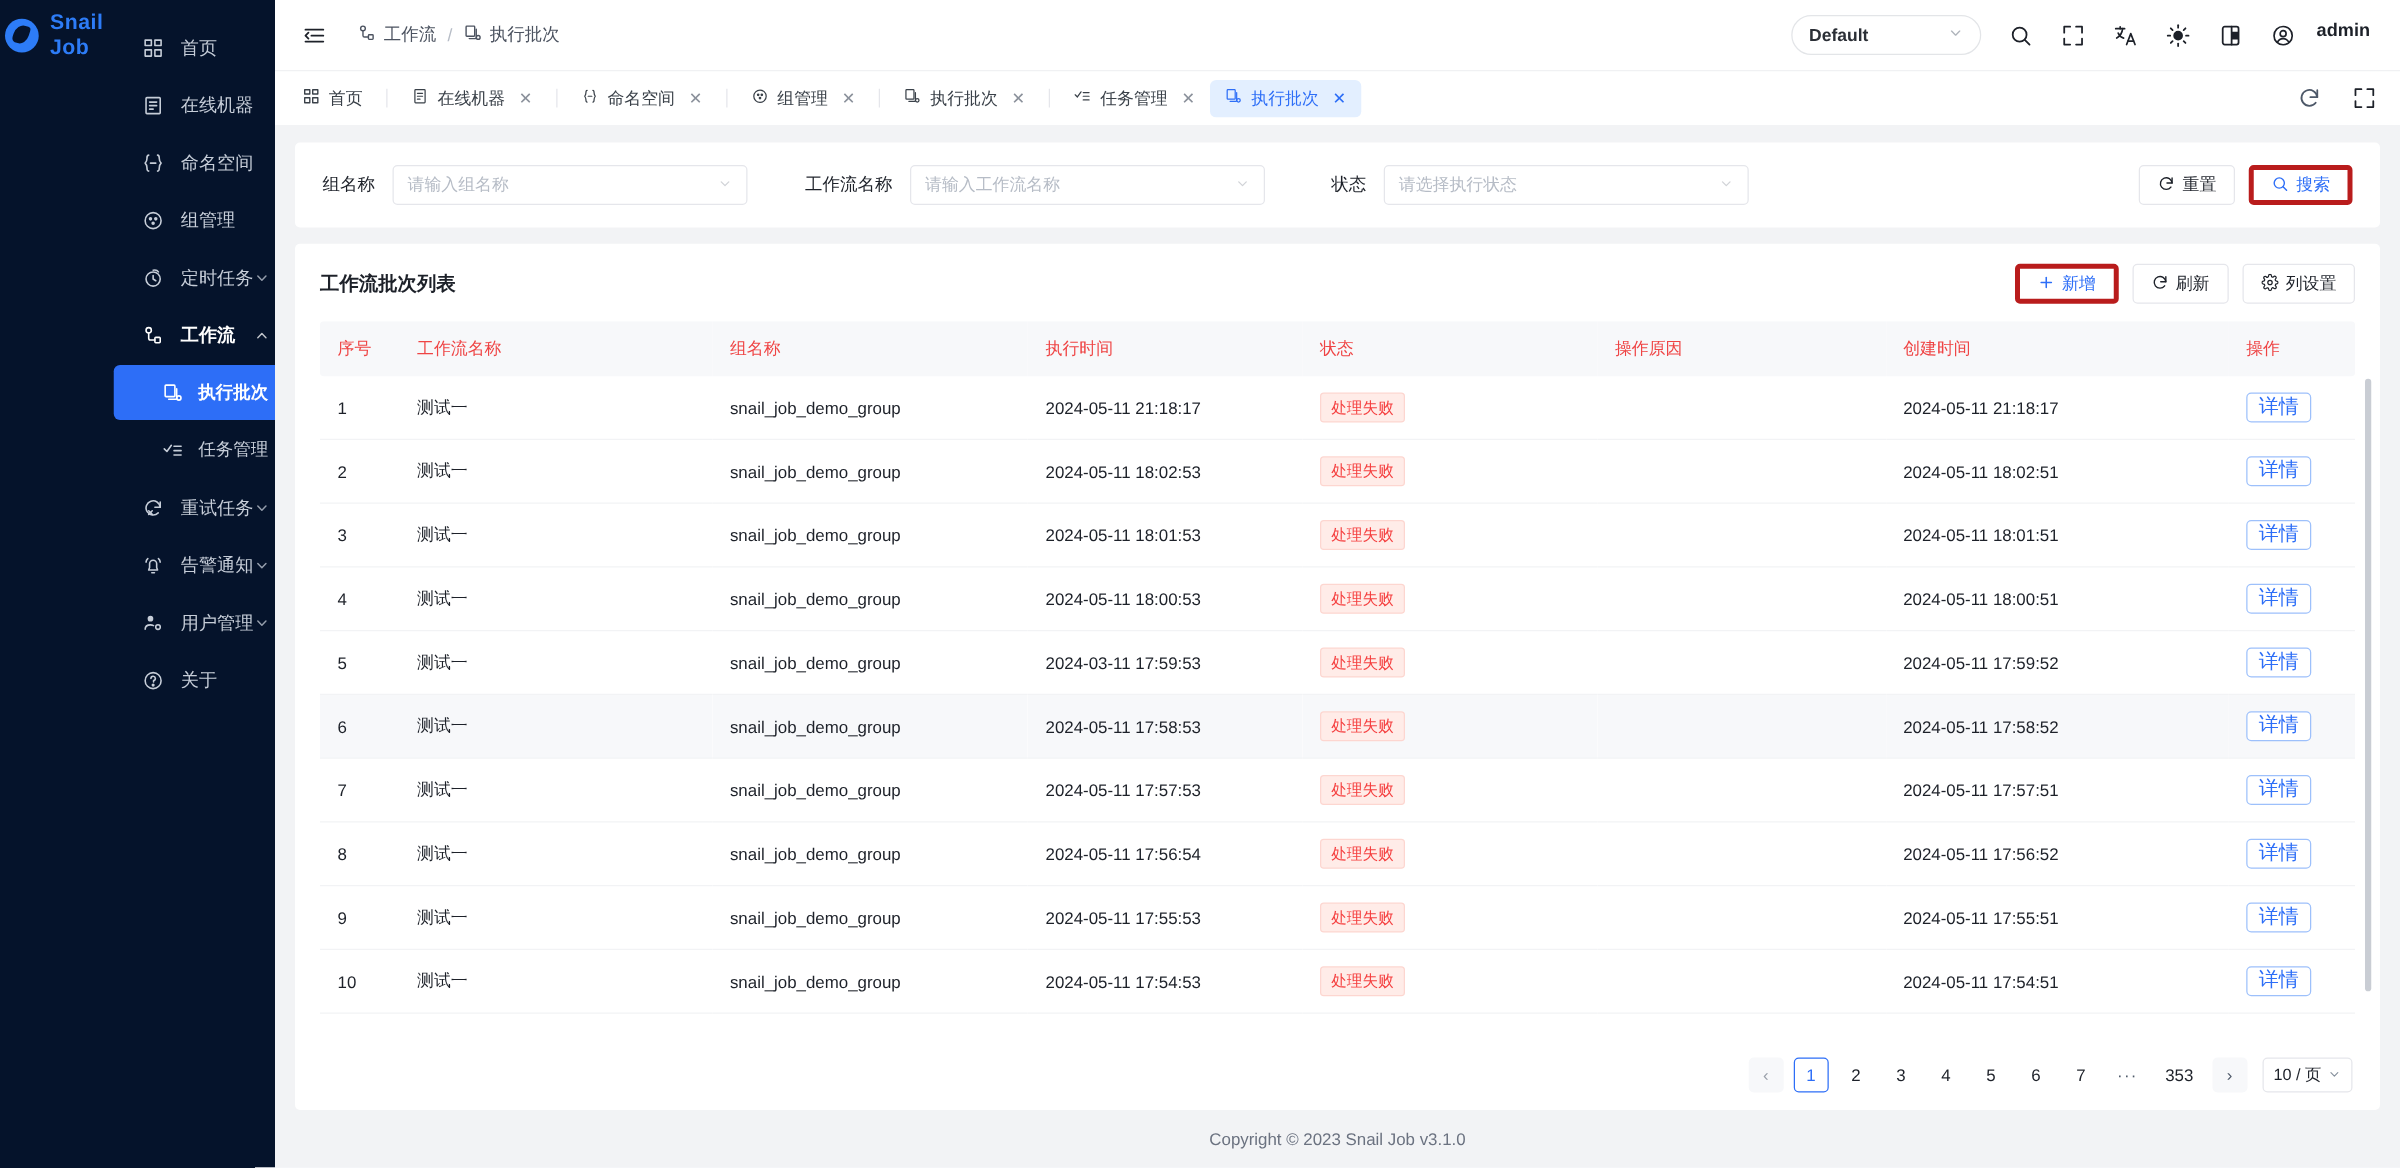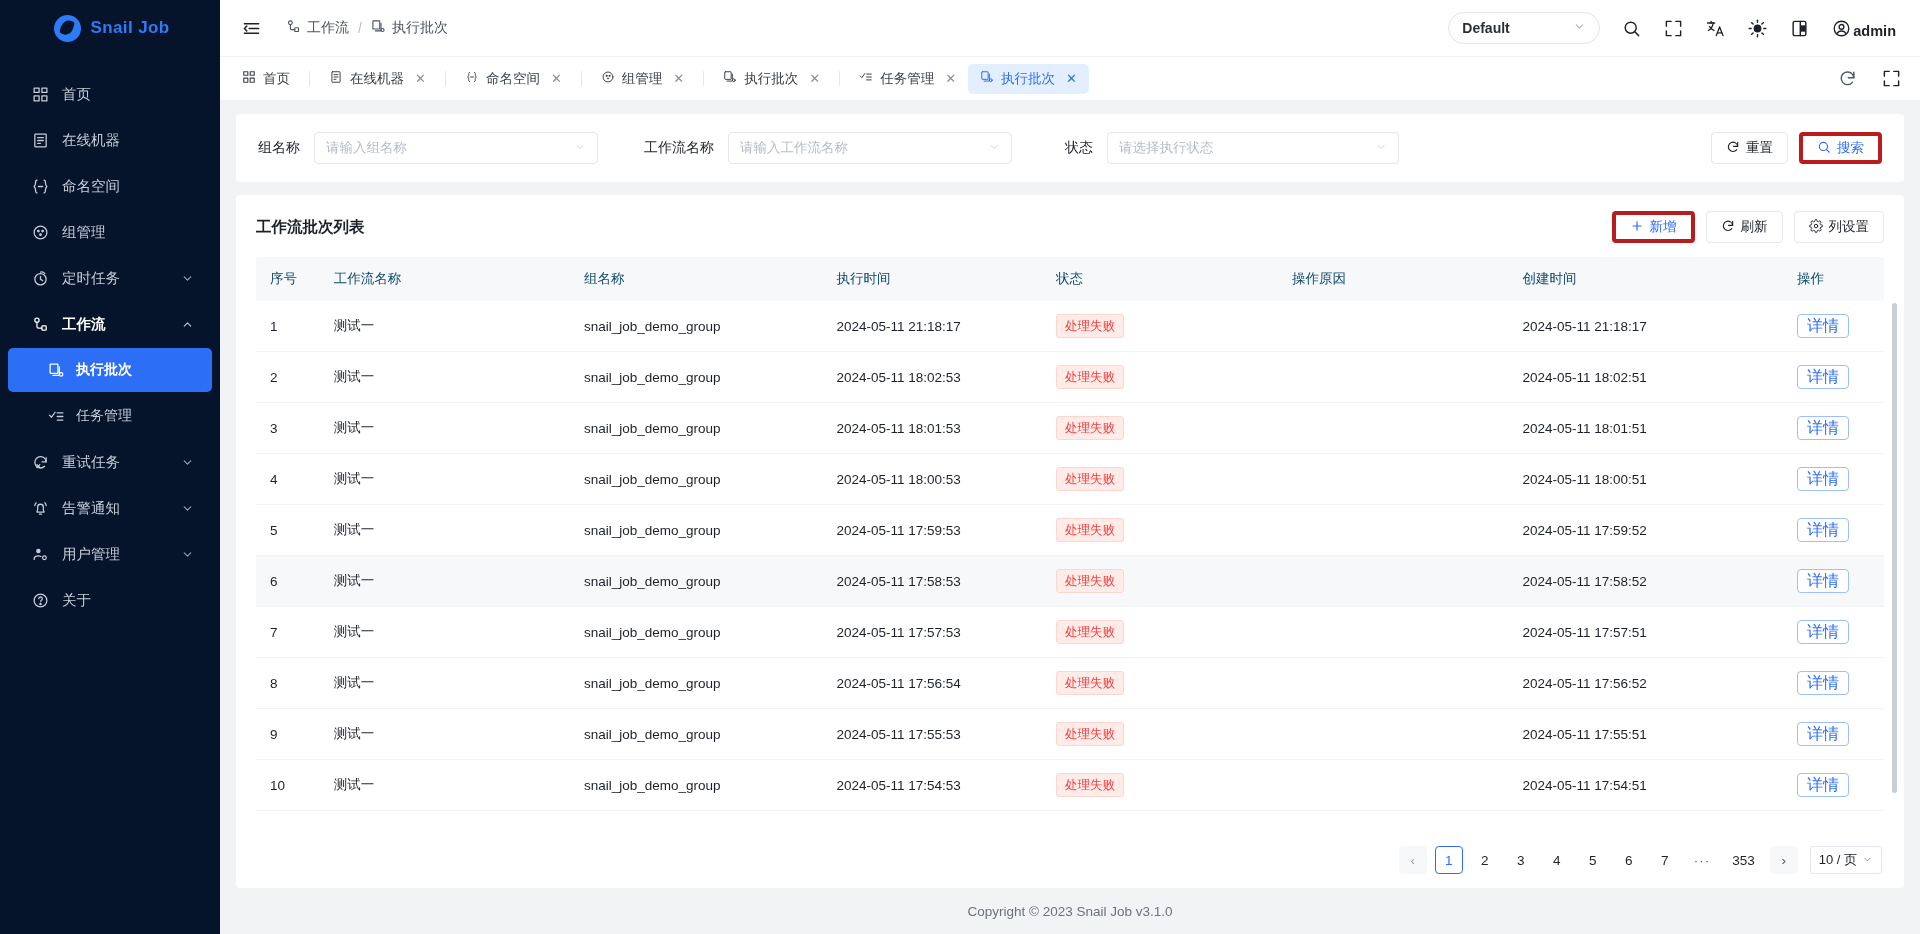--- a/index.html
+++ b/index.html
@@ -9,21 +9,21 @@
     background: #f2f3f5;
     overflow: hidden;
     -webkit-font-smoothing: antialiased;
   }
   .app { display: flex; width: 1920px; height: 934px; }
 
   
   .sidebar {
     width: 220px; flex: 0 0 220px; height: 934px;
     background: #05132b;
-    display: flex; flex-direction: column;
+    display: flex; flex-direction: row;
     overflow: hidden;
   }
   .logo-row {
     height: 56px; display: flex; align-items: center;
     justify-content: center; gap: 9px;
     padding-left: 4px;
   }
   .logo-mark {
     width: 27px; height: 27px; border-radius: 50%;
     background: #2d7cf7; position: relative; flex: 0 0 27px;
@@ -73,21 +73,21 @@
   .breadcrumb .sep { color: #b6bcc6; padding: 0 2px; }
   .topbar-right { margin-left: auto; display: flex; align-items: center; gap: 20px; font-weight: bold; }
   .ns-select {
     width: 152px; height: 32px; border: 1px solid #e3e5e8; border-radius: 16px;
     display: flex; align-items: center; padding: 0 13px; font-size: 14px; color: #2b2f36;
     background:#fff; cursor: pointer;
   }
   .ns-select .chev { margin-left: auto; opacity: .45; }
   .tb-icon { width: 22px; height: 22px; display:flex; align-items:center; justify-content:center; cursor:pointer; color:#1d2129; }
   .tb-icon svg { width: 19px; height: 19px; }
-  .user { display: flex; align-items: flex-end; gap: 1px; cursor: pointer; }
+  .user { display: flex; align-items: flex-start; gap: 16px; cursor: pointer; }
   .user .uname { font-size: 14.5px; color: #1d2129; }
 
   
   .tabstrip {
     height: 44px; background: #fff; border-top: 1px solid #f0f1f3;
     display: flex; align-items: center; padding: 0 18px 0 10px; flex: 0 0 44px;
     position: relative;
   }
   .tabs { display: flex; align-items: center; flex: 1 1 auto; min-width:0; overflow:hidden;}
   .tab {
@@ -138,21 +138,21 @@
   .table-card { flex: 1 1 auto; display: flex; flex-direction: column; min-height: 0; padding: 0; }
   .table-head-row {
     display: flex; align-items: center; padding: 16px 20px 14px 20px; flex: 0 0 auto;
   }
   .table-title { font-size: 15.5px; font-weight: bold; color: #1d2129; }
   .table-actions { margin-left: auto; display: flex; gap: 11px; }
 
   .tbl-wrap { flex: 1 1 auto; overflow: hidden; position: relative; padding: 0 20px; min-height:0;}
   table { width: 100%; border-collapse: collapse; table-layout: fixed; }
   thead th {
-    background: #f7f8fa; font-size: 13.5px; font-weight: normal; color: #0c4a6e;
+    background: #f7f8fa; font-size: 13.5px; font-weight: normal; color: #ef4444;
     text-align: left; padding: 13px 14px; white-space: nowrap;
   }
   thead th:first-child { border-radius: 3px 0 0 3px; }
   thead th:last-child  { border-radius: 0 3px 3px 0; }
   tbody td {
     font-size: 13.5px; color: #1d2129; padding: 13px 14px;
     border-bottom: 1px solid #f2f3f5; white-space: nowrap; overflow: hidden; text-overflow: ellipsis;
   }
   tbody tr.hover td { background: #f7f8fa; }
   .c-idx  { width: 58px; }
@@ -697,21 +697,21 @@
                   <td class="c-exec">2024-05-11 18:00:53</td>
                   <td class="c-sta"><span class="badge">处理失败</span></td>
                   <td class="c-rea"></td>
                   <td class="c-crt">2024-05-11 18:00:51</td>
                   <td class="c-act"><span class="detail-btn">详情</span></td>
                 </tr>
                 <tr>
                   <td class="c-idx">5</td>
                   <td class="c-wf">测试一</td>
                   <td class="c-grp">snail_job_demo_group</td>
-                  <td class="c-exec">2024-05-11 17:59:53</td>
+                  <td class="c-exec">2024-03-11 17:59:53</td>
                   <td class="c-sta"><span class="badge">处理失败</span></td>
                   <td class="c-rea"></td>
                   <td class="c-crt">2024-05-11 17:59:52</td>
                   <td class="c-act"><span class="detail-btn">详情</span></td>
                 </tr>
                 <tr class="hover">
                   <td class="c-idx">6</td>
                   <td class="c-wf">测试一</td>
                   <td class="c-grp">snail_job_demo_group</td>
                   <td class="c-exec">2024-05-11 17:58:53</td>

